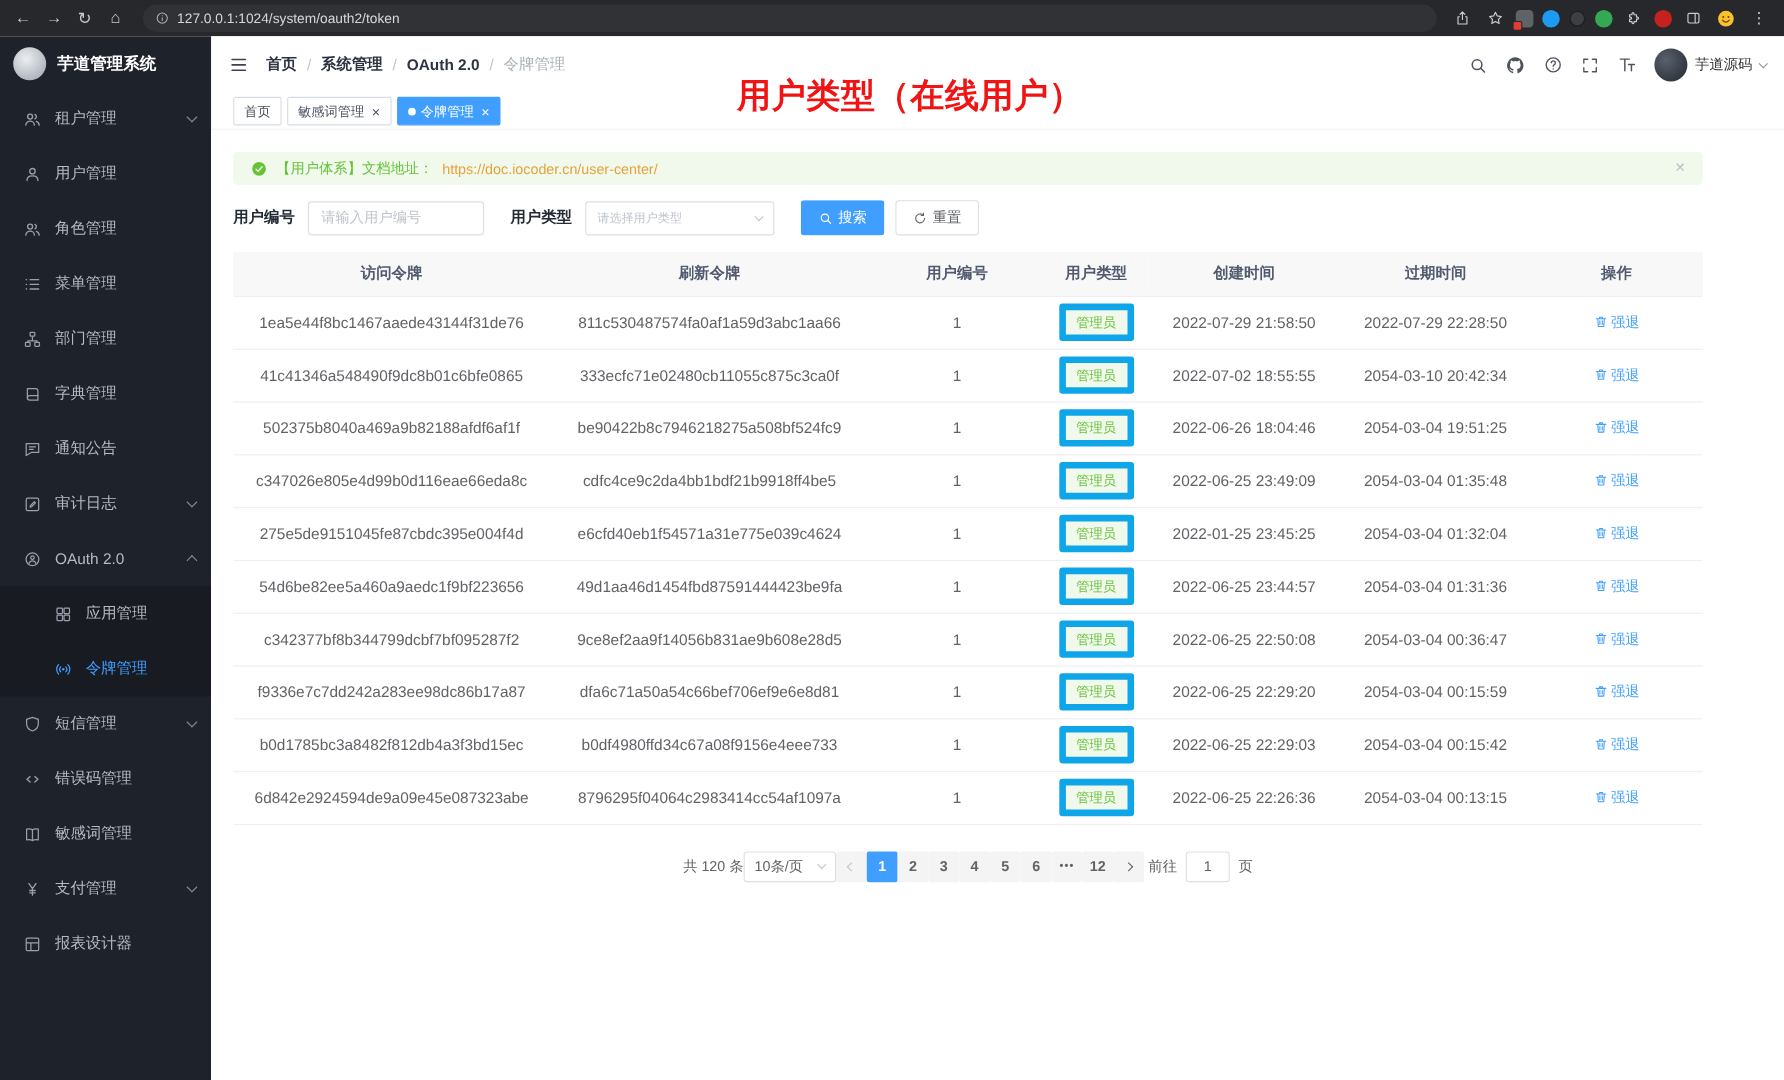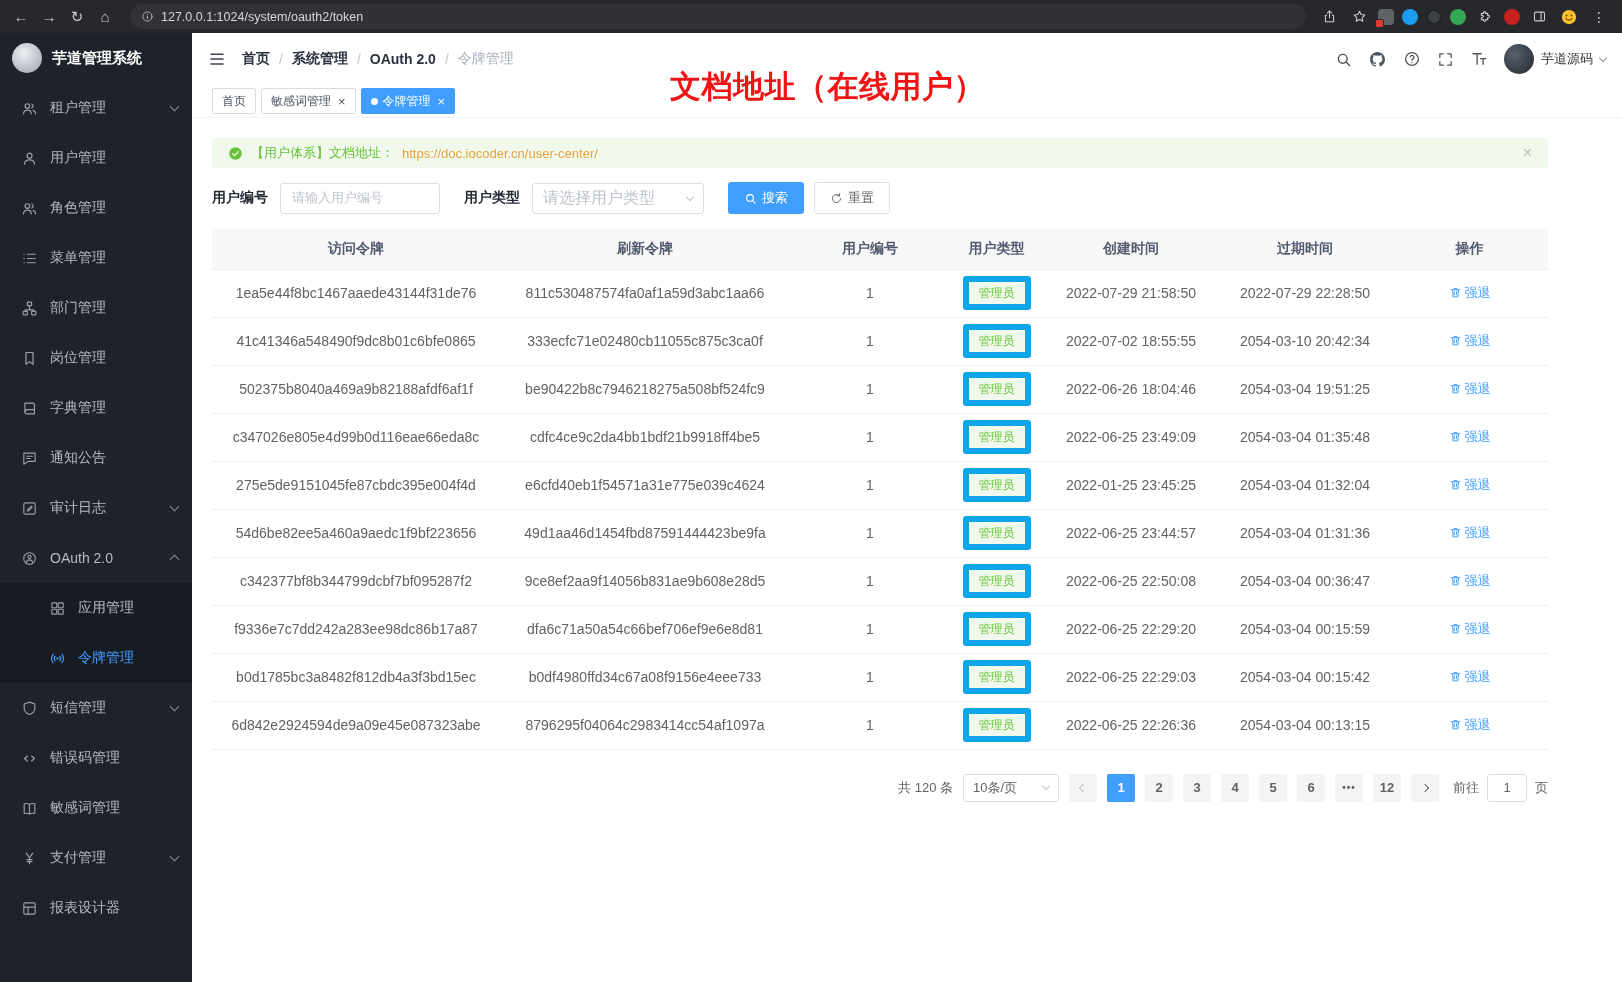--- a/index.html
+++ b/index.html
@@ -73,37 +73,37 @@
 .alert-text{font-size:13px;color:#67c23a}
 .alert-link{font-size:13px;color:#e6a23c;cursor:pointer}
 .alert-close{margin-left:auto;color:#b9bdc5;font-size:16px;cursor:pointer;line-height:1}
 
 .filter{margin-top:14px;display:flex;align-items:center}
 .f-group{display:flex;align-items:center;margin-right:24px}
 .f-label{font-size:14px;font-weight:700;color:#242b35;margin-right:12px;white-space:nowrap}
 .f-input{width:160px;height:31px;border:1px solid #dcdfe6;border-radius:3px;padding:0 11px;font-size:13px;color:#606266;outline:none;background:#fff;font-family:Liberation Mono, monospace}
 .f-input::placeholder{color:#bfc4cd}
 .f-select{width:172px;height:31px;border:1px solid #dcdfe6;border-radius:3px;padding:0 10px;display:flex;align-items:center;justify-content:space-between;cursor:pointer;background:#fff}
-.f-select .ph{font-size:16px;color:#bfc4cd}
+.f-select .ph{font-size:11px;color:#bfc4cd}
 .f-select .chev{width:6px;height:6px;color:#c0c4cc}
 .btn{height:32px;border-radius:3px;display:inline-flex;align-items:center;gap:5px;font-size:13px;padding:0 15px;cursor:pointer;border:1px solid transparent;font-family:Liberation Mono, monospace}
 .btn svg{width:13px;height:13px;display:block}
 .btn-primary{background:#409eff;color:#fff}
 .btn-plain{background:#fff;border-color:#dcdfe6;color:#606266;margin-left:10px}
 
 .table-wrap{margin-top:15px}
 table{width:100%;border-collapse:collapse;table-layout:fixed}
 th{height:40px;background:#f8f8f9;font-size:14px;font-weight:700;color:#515a6e;text-align:center;border-bottom:1px solid #ebeef5;white-space:nowrap}
 td{height:48px;border-bottom:1px solid #ebeef5;font-size:14px;color:#606266;text-align:center;white-space:nowrap;overflow:hidden}
 .tag{display:inline-block;padding:2px 10px;background:#f0f9eb;border:6px solid #0ea5e9;color:#67c23a;font-size:12px;border-radius:3px;line-height:18px}
 .act{color:#409eff;font-size:13px;display:inline-flex;align-items:center;gap:3px;cursor:pointer}
 .act svg{width:13px;height:13px;display:block}
 
-.pagination{margin-top:24px;display:flex;align-items:center;justify-content:flex-end;gap:10px;font-size:13px;color:#606266}
-.pg-size{width:96px;height:28px;border:1px solid #dcdfe6;border-radius:3px;display:flex;align-items:center;justify-content:space-between;padding:0 9px;cursor:pointer;color:#606266}
+.pagination{margin-top:24px;display:flex;align-items:center;justify-content:center;font-size:13px;color:#606266}
+.pg-size{width:84px;height:28px;border:1px solid #dcdfe6;border-radius:3px;display:flex;align-items:center;justify-content:space-between;padding:0 9px;cursor:pointer;color:#606266}
 .pg-size .chev{width:6px;height:6px;color:#c0c4cc}
 .pg-btn{min-width:28px;height:28px;background:#f4f4f5;border-radius:2px;display:flex;align-items:center;justify-content:center;font-size:13px;color:#606266;cursor:pointer;font-weight:600;padding:0 4px}
 .pg-btn .chev{width:6px;height:6px}
 .pg-btn.disabled{color:#c0c4cc}
 .pg-btn.active{background:#409eff;color:#fff}
 .pg-btn.more{font-size:10px;letter-spacing:1px}
 .pg-goto{display:flex;align-items:center;gap:8px;margin-left:4px}
 .pg-input{width:40px;height:28px;border:1px solid #dcdfe6;border-radius:3px;text-align:center;font-size:13px;color:#606266;outline:none;font-family:inherit}
 
 .annotation{position:absolute;left:670px;top:66px;font-size:31px;font-weight:800;color:#f01414;letter-spacing:.5px;z-index:10;white-space:nowrap}
@@ -393,28 +393,20 @@
             <span class="ic">
               <svg viewBox="0 0 24 24">
                 <use href="#i-tree"></use>
               </svg>
             </span>
             <span>部门管理</span>
           </div>
           <div class="mi">
             <span class="ic">
               <svg viewBox="0 0 24 24">
-                <use href="#i-badge"></use>
-              </svg>
-            </span>
-            <span>岗位管理</span>
-          </div>
-          <div class="mi">
-            <span class="ic">
-              <svg viewBox="0 0 24 24">
                 <use href="#i-book"></use>
               </svg>
             </span>
             <span>字典管理</span>
           </div>
           <div class="mi">
             <span class="ic">
               <svg viewBox="0 0 24 24">
                 <use href="#i-chat"></use>
               </svg>
@@ -755,14 +747,14 @@
           <div class="pg-goto">
             <span>前往</span>
             <input class="pg-input" value="1" style="">
             <span>页</span>
           </div>
         </div>
       </div>
     </div>
   </div>
 
-  <div class="annotation">文档地址（在线用户）</div>
+  <div class="annotation">用户类型（在线用户）</div>
 </div>
 
 </body></html>

